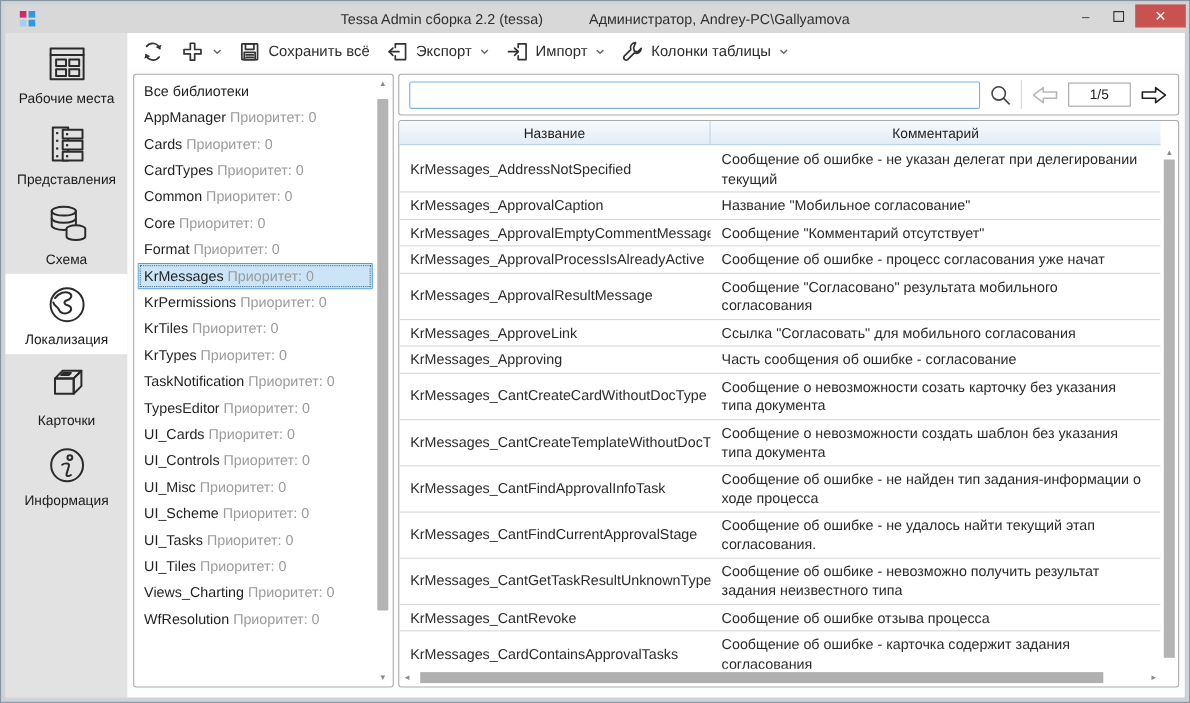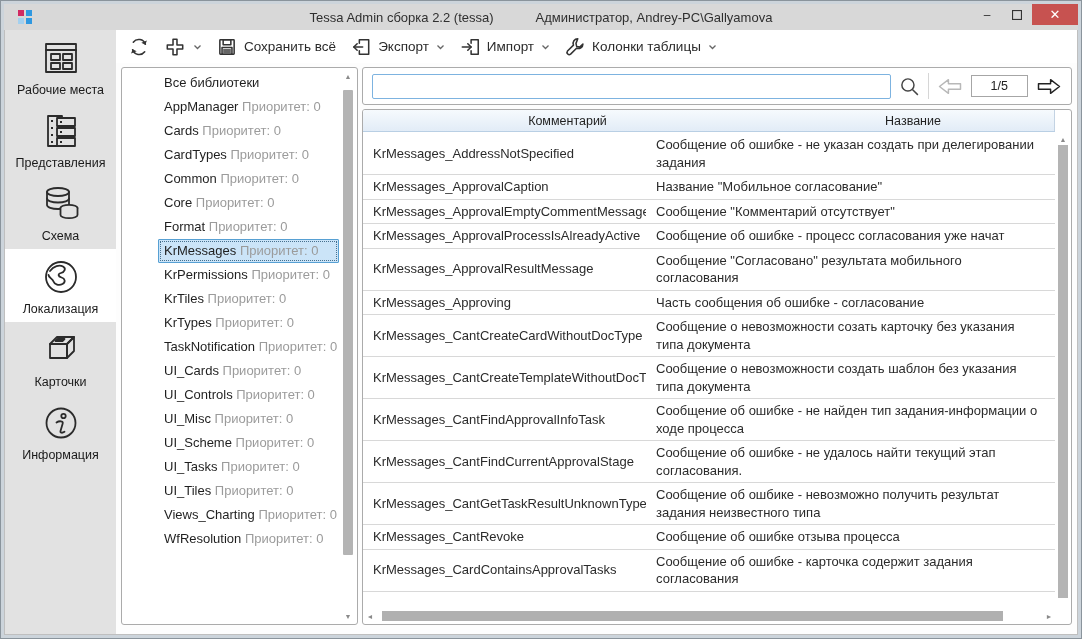--- a/index.html
+++ b/index.html
@@ -32,21 +32,21 @@
   .toolbar { height:33px; background:#fff; display:flex; align-items:center; gap:14px; padding-left:12px; flex-shrink:0; }
   .tb-btn { display:flex; align-items:center; gap:6px; font-size:13.5px; color:#2b2b2b; cursor:pointer; white-space:nowrap; }
   .tb-btn svg.main-ic { width:22px; height:22px; stroke:#333; fill:none; stroke-width:1.4; stroke-linejoin:round; stroke-linecap:round; }
   .chev { width:9px; height:6px; stroke:#666; fill:none; stroke-width:1.3; margin-left:1px; }
 
   
   .content { flex:1; display:flex; gap:4px; padding:4px 5px 9px 5px; background:#fdfdfd; min-height:0; }
 
   
   .library-panel { width:237px; border:1px solid #ababab; border-radius:3px; background:#fff; position:relative; overflow:hidden; flex-shrink:0; }
-  .library-list { position:absolute; top:3px; left:3px; right:18px; bottom:3px; overflow:hidden;margin-left:33px; }
+  .library-list { position:absolute; top:3px; left:3px; right:18px; bottom:3px; overflow:hidden; }
   .lib-item { height:24px; padding:3px 5px; font-size:13px; white-space:nowrap; overflow:hidden; border:1px solid transparent; cursor:pointer; color:#1f1f1f; }
   .lib-item .prio { color:#9b9b9b; }
   .lib-item.selected { background:#cbe4f8; border:1px solid #57a0d3; outline:1px dotted #46708e; outline-offset:-3px; border-radius:1px; }
   .v-scroll { position:absolute; top:2px; right:2px; bottom:2px; width:14px; display:flex; flex-direction:column; align-items:center; font-size:7px; color:#8a8a8a; }
   .v-scroll .arr { height:12px; display:flex; align-items:center; justify-content:center; width:100%; cursor:pointer; }
   .v-scroll .track { flex:1; width:100%; position:relative; }
   .v-scroll .thumb { position:absolute; left:2px; right:2px; background:#b4b4b4; border-radius:1px; cursor:pointer; }
 
   
   .table-panel { flex:1; display:flex; flex-direction:column; gap:4px; min-width:0; }
@@ -256,20 +256,21 @@
 
   <div class="lib-item"><span class="lib-name">KrPermissions</span> <span class="prio">Приоритет: 0</span></div>
 
 
   <div class="lib-item"><span class="lib-name">KrTiles</span> <span class="prio">Приоритет: 0</span></div>
 
   <div class="lib-item"><span class="lib-name">KrTypes</span> <span class="prio">Приоритет: 0</span></div>
 
   <div class="lib-item"><span class="lib-name">TaskNotification</span> <span class="prio">Приоритет: 0</span></div>
 
+  <div class="lib-item"><span class="lib-name">TypesEditor</span> <span class="prio">Приоритет: 0</span></div>
 
   <div class="lib-item"><span class="lib-name">UI_Cards</span> <span class="prio">Приоритет: 0</span></div>
 
   <div class="lib-item"><span class="lib-name">UI_Controls</span> <span class="prio">Приоритет: 0</span></div>
 
   <div class="lib-item"><span class="lib-name">UI_Misc</span> <span class="prio">Приоритет: 0</span></div>
 
   <div class="lib-item"><span class="lib-name">UI_Scheme</span> <span class="prio">Приоритет: 0</span></div>
 
   <div class="lib-item"><span class="lib-name">UI_Tasks</span> <span class="prio">Приоритет: 0</span></div>
@@ -307,27 +308,27 @@
             <div class="page-box">1/5</div>
             <div class="icon-btn">
               <svg width="28" height="21" viewBox="0 0 26 20" fill="none" stroke="#222" stroke-width="1.4" stroke-linejoin="round">
                 <path d="M14.5 3.5 L23 10 l-8.5 6.5 v-3.8 H3 v-5.4 h11.5 z"></path>
               </svg>
             </div>
           </div>
 
           <div class="table-box">
             <div class="thead">
+              <div class="th th-name">Название</div>
               <div class="th th-comment">Комментарий</div>
-              <div class="th th-name">Название</div>
             </div>
             <div class="tbody">
   <div class="trow">
     <div class="td td-name">KrMessages_AddressNotSpecified</div>
-    <div class="td td-comment">Сообщение об ошибке - не указан создать при делегировании задания</div>
+    <div class="td td-comment">Сообщение об ошибке - не указан делегат при делегировании текущий</div>
   </div>
 
   <div class="trow">
     <div class="td td-name">KrMessages_ApprovalCaption</div>
     <div class="td td-comment">Название "Мобильное согласование"</div>
   </div>
 
   <div class="trow">
     <div class="td td-name">KrMessages_ApprovalEmptyCommentMessage</div>
     <div class="td td-comment">Сообщение "Комментарий отсутствует"</div>
@@ -336,20 +337,24 @@
   <div class="trow">
     <div class="td td-name">KrMessages_ApprovalProcessIsAlreadyActive</div>
     <div class="td td-comment">Сообщение об ошибке - процесс согласования уже начат</div>
   </div>
 
   <div class="trow">
     <div class="td td-name">KrMessages_ApprovalResultMessage</div>
     <div class="td td-comment">Сообщение "Согласовано" результата мобильного согласования</div>
   </div>
 
+  <div class="trow">
+    <div class="td td-name">KrMessages_ApproveLink</div>
+    <div class="td td-comment">Ссылка "Согласовать" для мобильного согласования</div>
+  </div>
 
   <div class="trow">
     <div class="td td-name">KrMessages_Approving</div>
     <div class="td td-comment">Часть сообщения об ошибке - согласование</div>
   </div>
 
   <div class="trow">
     <div class="td td-name">KrMessages_CantCreateCardWithoutDocType</div>
     <div class="td td-comment">Сообщение о невозможности созать карточку без указания типа документа</div>
   </div>

